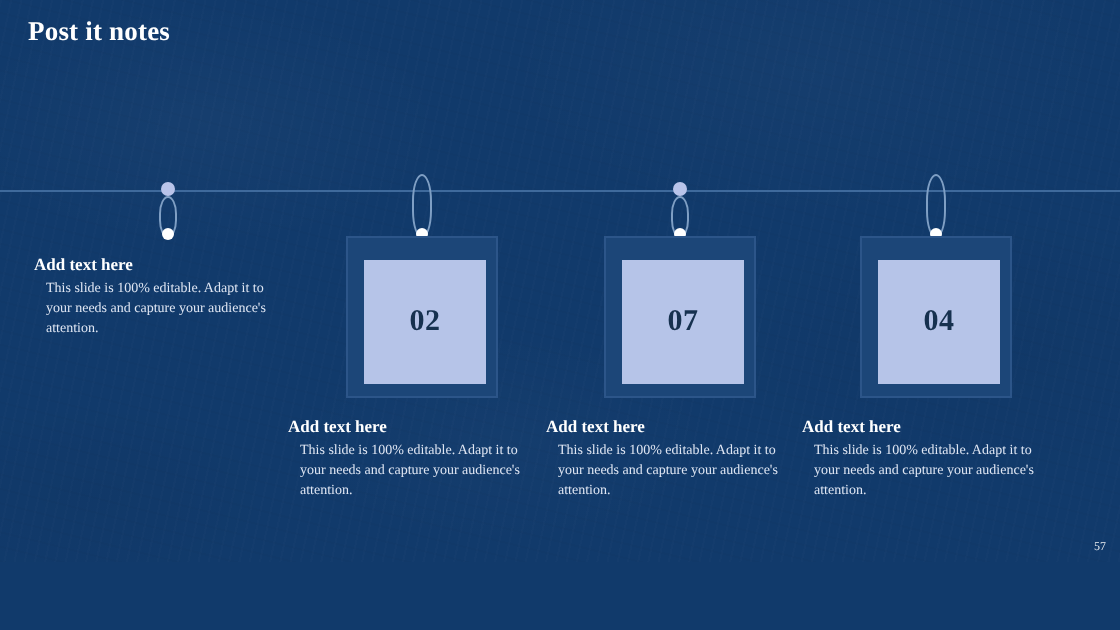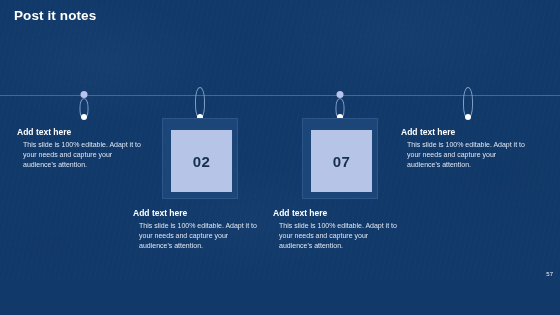--- a/index.html
+++ b/index.html
@@ -21,20 +21,21 @@
     background-color: #113a6b;
     background-image:
       radial-gradient(ellipse 180px 90px at 18% 22%, rgba(255,255,255,0.022), rgba(255,255,255,0) 70%),
       radial-gradient(ellipse 220px 110px at 72% 12%, rgba(255,255,255,0.018), rgba(255,255,255,0) 72%),
       radial-gradient(ellipse 160px 80px at 45% 78%, rgba(255,255,255,0.016), rgba(255,255,255,0) 70%),
       radial-gradient(ellipse 200px 100px at 88% 62%, rgba(0,0,0,0.035), rgba(0,0,0,0) 72%),
       radial-gradient(ellipse 140px 70px at 8% 88%, rgba(0,0,0,0.03), rgba(0,0,0,0) 70%),
       repeating-linear-gradient(102deg, rgba(255,255,255,0.012) 0px, rgba(255,255,255,0.012) 1px, rgba(0,0,0,0) 1px, rgba(0,0,0,0) 5px),
       repeating-linear-gradient(14deg, rgba(0,0,0,0.018) 0px, rgba(0,0,0,0.018) 1px, rgba(0,0,0,0) 1px, rgba(0,0,0,0) 7px);
     overflow: hidden;
+    font-family: Liberation Serif, serif;
   }
 
   
   #title {
     position: absolute;
     left: 14px;
     top: 8px;
     font-size: 13.5px;
     font-weight: bold;
     color: #ffffff;
@@ -186,21 +187,21 @@
         <div class="hanger">
           <div class="loop short"></div>
           <div class="bead-top"></div>
           <div class="bead-bottom"></div>
         </div>
         <div class="txt">
           <div class="txt-head">Add text here</div>
           <div class="txt-body">This slide is 100% editable. Adapt it to your needs and capture your audience's attention.</div>
         </div>
       </div>
-      <div class="card-col" style="left: 133px;">
+      <div class="card-col" style="left: 144px;">
         <div class="hanger">
           <div class="loop tall"></div>
           <div class="bead-bottom"></div>
         </div>
         <div class="note">
           <div class="note-inner">
             <div class="note-num">02</div>
           </div>
         </div>
         <div class="txt">
@@ -222,20 +223,25 @@
         <div class="txt">
           <div class="txt-head">Add text here</div>
           <div class="txt-body">This slide is 100% editable. Adapt it to your needs and capture your audience's attention.</div>
         </div>
       </div>
       <div class="card-col" style="left: 401px;">
         <div class="hanger">
           <div class="loop tall"></div>
           <div class="bead-bottom"></div>
         </div>
+        <div class="note">
+          <div class="note-inner">
+            <div class="note-num">04</div>
+          </div>
+        </div>
         <div class="txt">
           <div class="txt-head">Add text here</div>
           <div class="txt-body">This slide is 100% editable. Adapt it to your needs and capture your audience's attention.</div>
         </div>
       </div>
     </div>
 
   <div id="page-num">57</div>
 
 </div>

